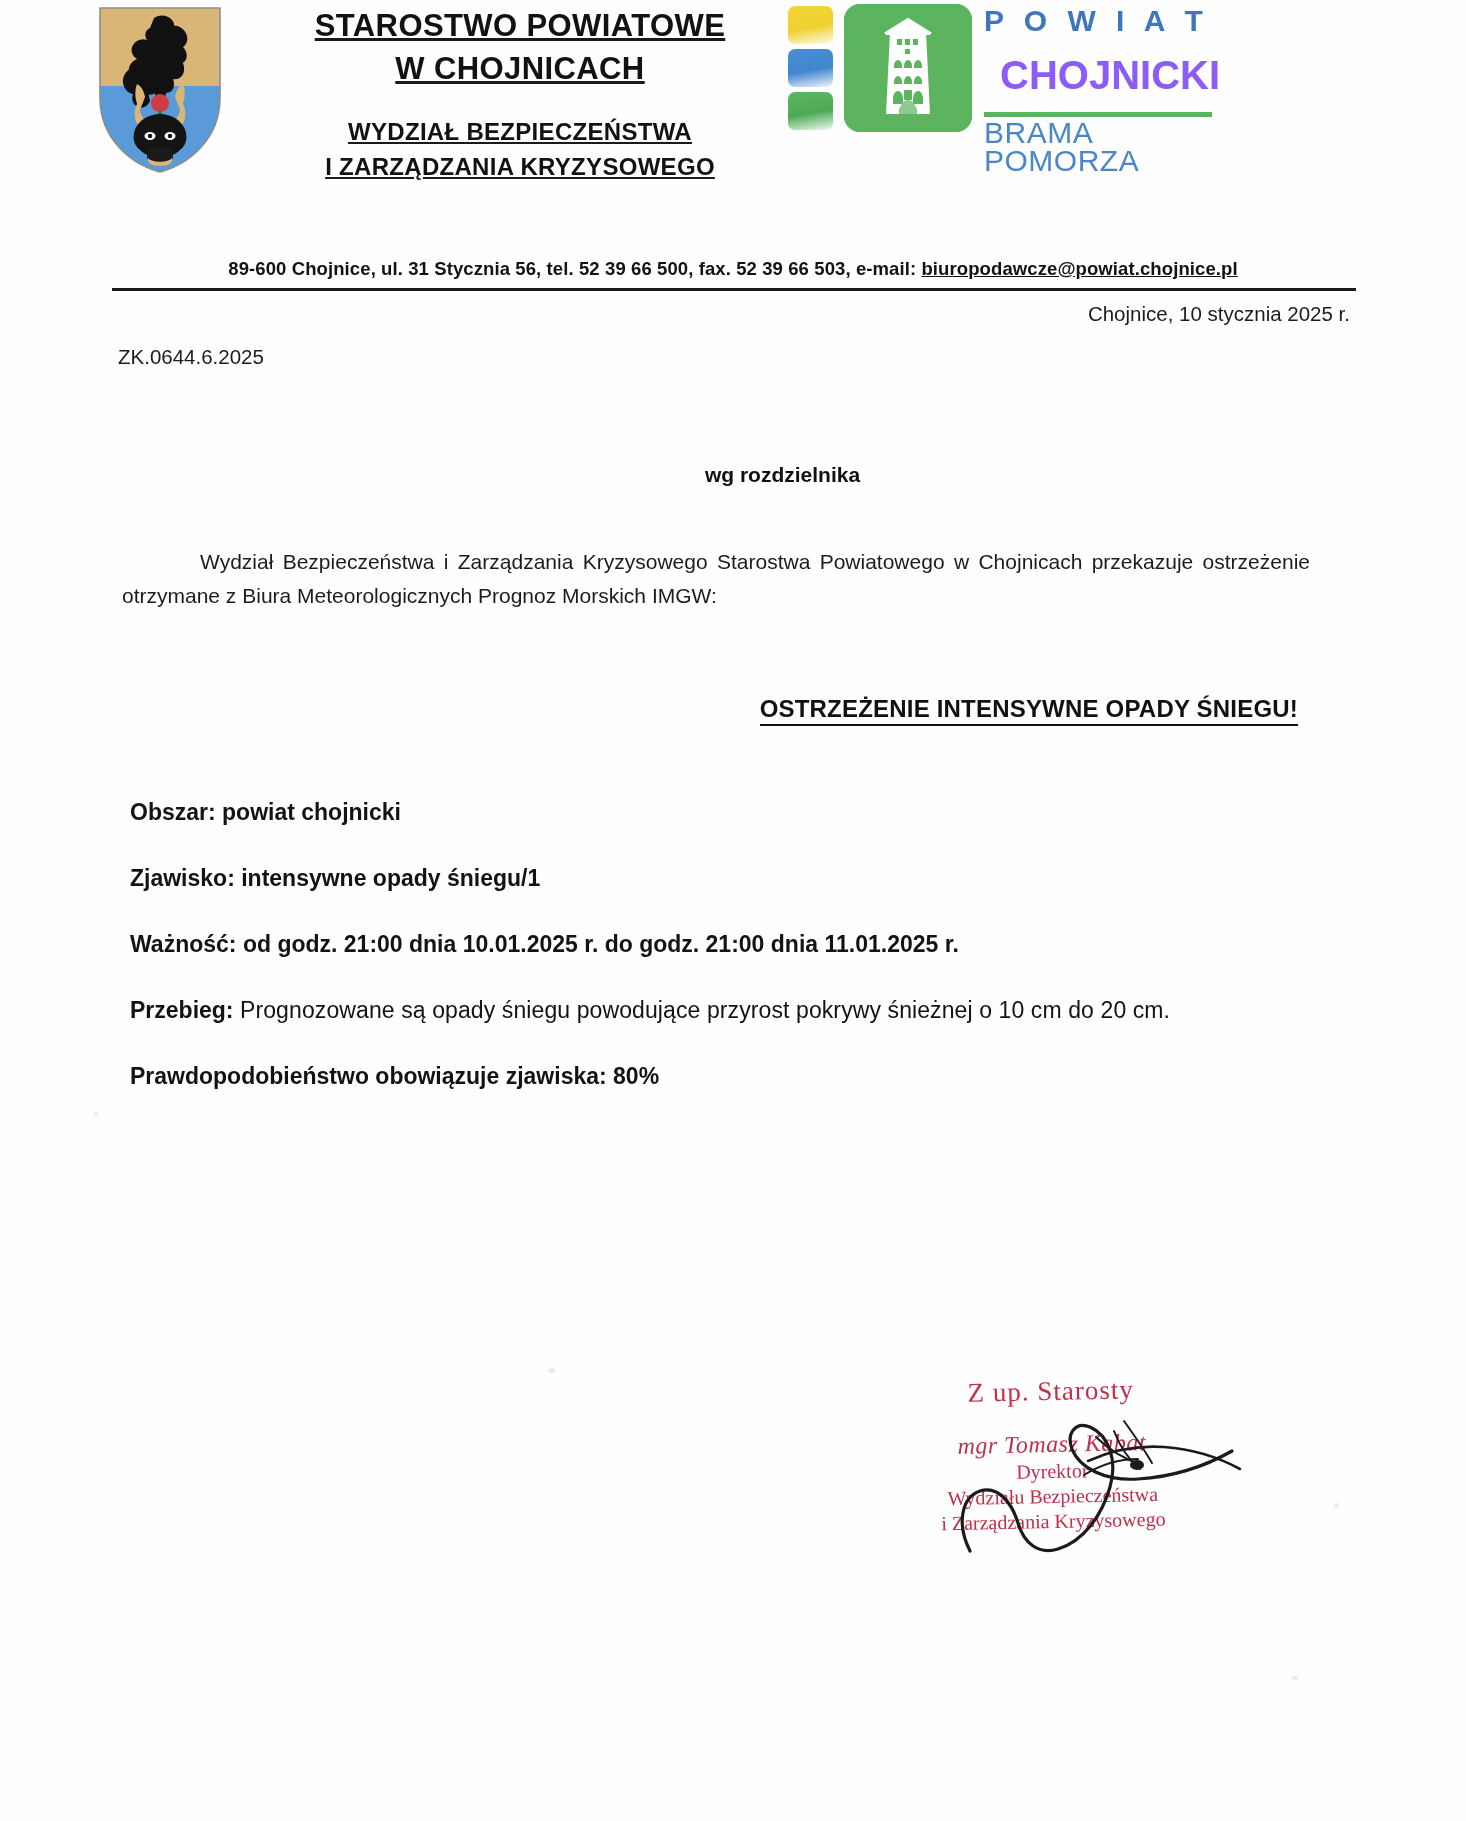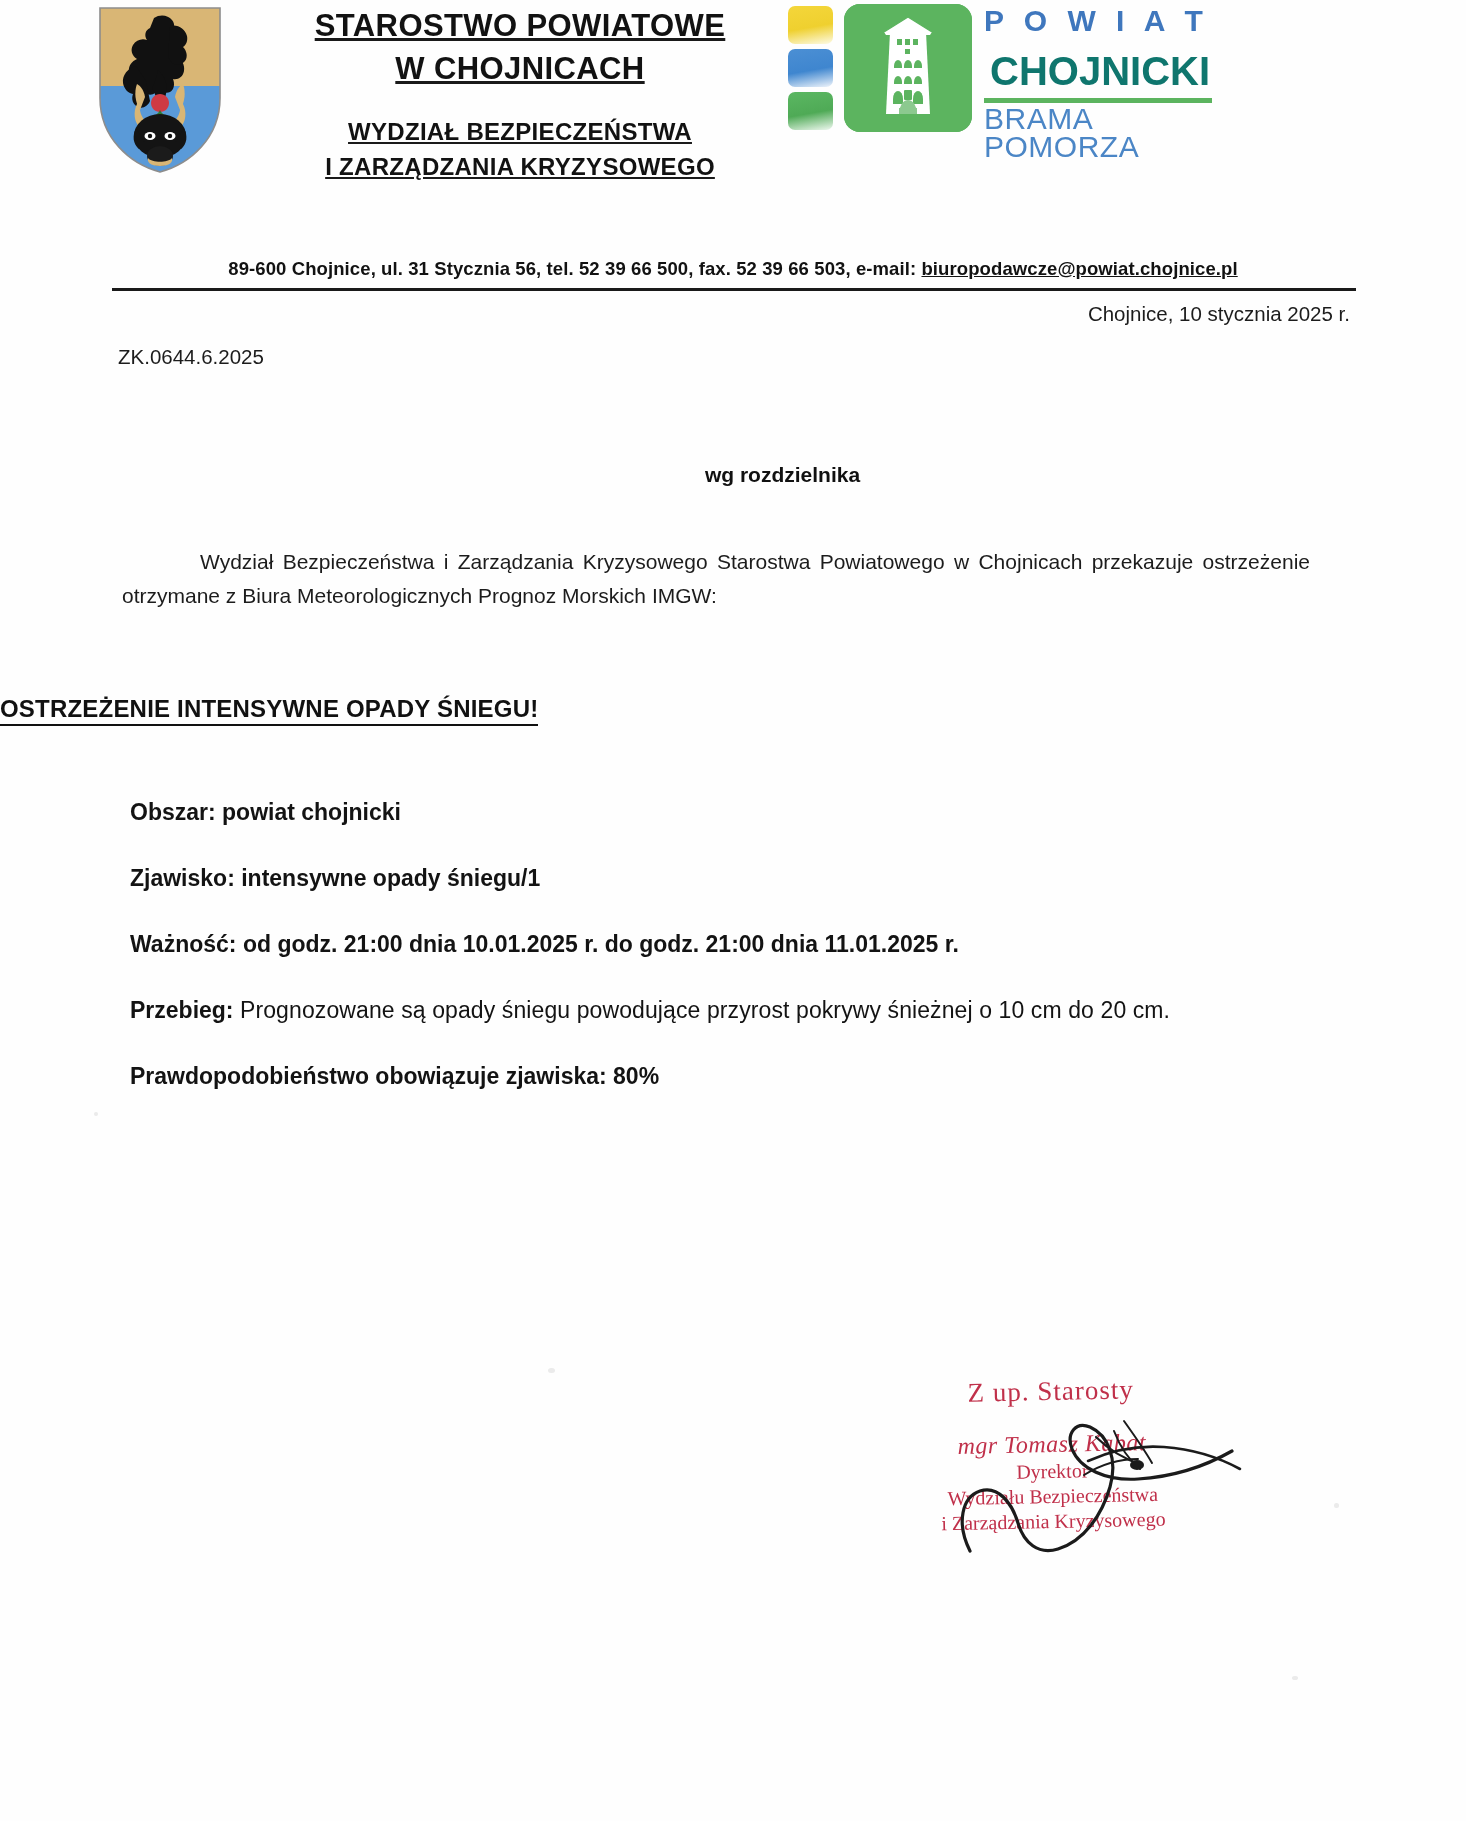--- a/index.html
+++ b/index.html
@@ -121,22 +121,22 @@
     letter-spacing: 6px;
     color: #3f77bd;
     margin: 2px 0 12px 0;
   }
   .logo-chojnicki {
     font-family: "Liberation Sans", sans-serif;
     font-weight: bold;
     font-size: 40px;
     line-height: 42px;
     letter-spacing: 0px;
-    color: #0f766e;
-    margin: 6px;
+    color: #8b5cf6;
+    margin: 16px;
   }
   .logo-rule {
     width: 228px;
     height: 5px;
     background: #5cb45f;
     margin: 2px 0 2px 0;
   }
   .logo-brama {
     font-family: "Liberation Sans", sans-serif;
     font-size: 30px;
@@ -221,21 +221,21 @@
     text-align: justify;
     text-indent: 78px;
   }
 
   
   .warning-title {
     position: absolute;
     left: 0;
     top: 695px;
     width: 1466px;
-    text-align: left;
+    text-align: right;
     padding-right: 168px;
     box-sizing: border-box;
     font-family: "Liberation Sans", sans-serif;
     font-weight: bold;
     font-size: 24px;
     letter-spacing: 0.2px;
     color: #111;
   }
   .warning-title span {
     border-bottom: 2.5px solid #111;

